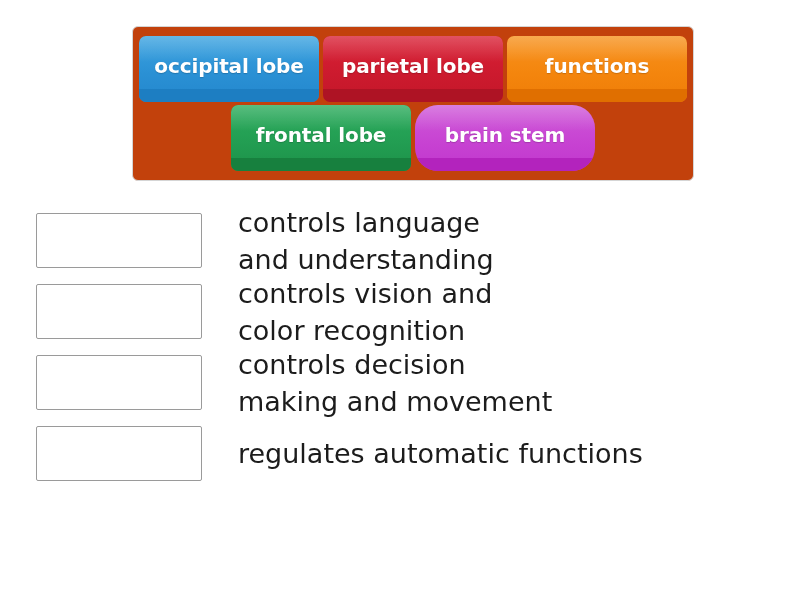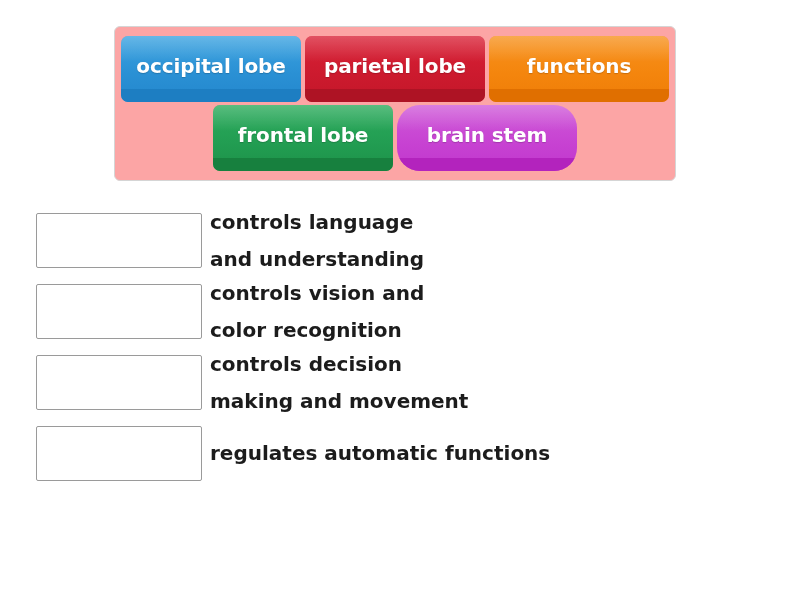--- a/index.html
+++ b/index.html
@@ -12,28 +12,28 @@
     height: 600px;
     overflow: hidden;
     font-family: "DejaVu Sans", "Liberation Sans", sans-serif;
     color: #222222;
     position: relative;
   }
 
   
   #tile-bank {
     position: absolute;
-    left: 114px;
+    left: 132px;
     top: 26px;
     width: 562px;
     height: 155px;
     box-sizing: border-box;
     border: 1px solid #d5d5d5;
     border-radius: 6px;
-    background: #fca5a5;
+    background: #c2410c;
     display: flex;
     flex-direction: column;
     align-items: center;
     justify-content: center;
     padding: 0;
   }
   .tile-row {
     display: flex;
     flex-direction: row;
     align-items: flex-start;
@@ -122,25 +122,25 @@
     width: 166px;
     height: 55px;
     margin-left: 36px;
     flex: 0 0 auto;
     background: #ffffff;
     border: 1px solid #9a9a9a;
     border-radius: 2px;
     cursor: pointer;
   }
   .answer-text {
-    margin-left: 8px;
-    font-size: 20px;
+    margin-left: 36px;
+    font-size: 27px;
     line-height: 37px;
     color: #1c1c1c;
-    font-weight: bold;
+    font-weight: normal;
     white-space: pre-line;
     flex: 1 1 auto;
   }
 </style>
 </head>
 <body>
 
 <div id="tile-bank">
 
   <div class="tile-row">

